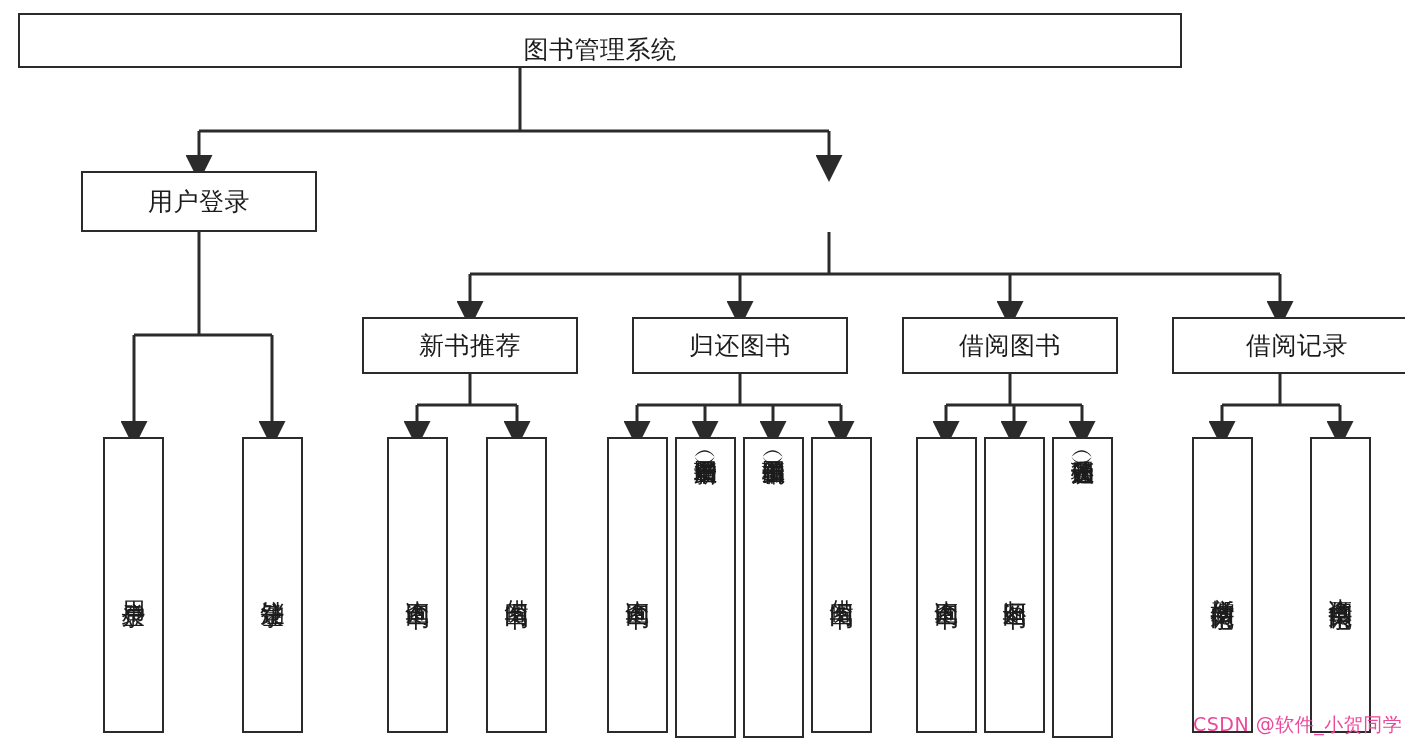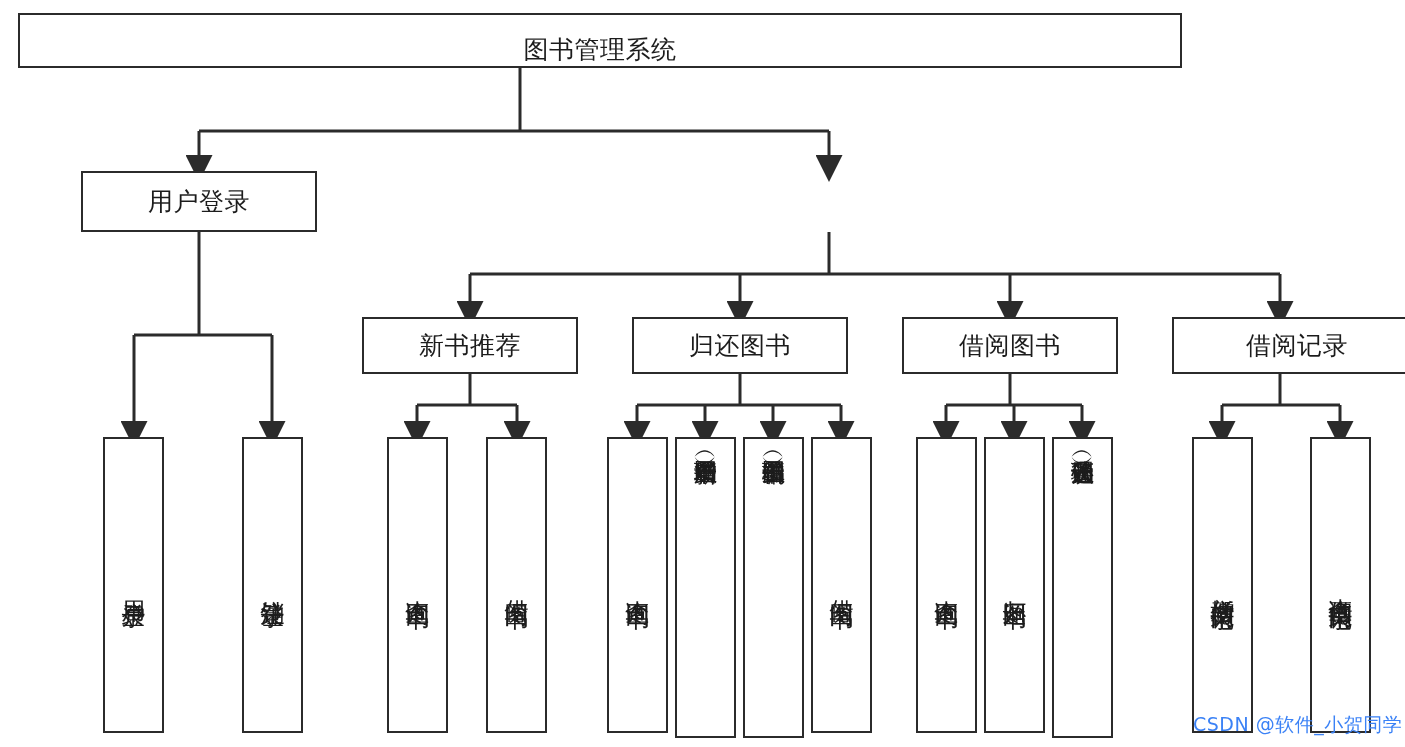--- a/index.html
+++ b/index.html
@@ -57,21 +57,21 @@
   }
   .node.vert .vlabel {
     display: block;
     white-space: nowrap;
   }
   #watermark {
     position: absolute;
     left: 1193px;
     top: 712px;
     font-size: 19px;
-    color: #3b82f6;
+    color: #ec4899;
     letter-spacing: 0.5px;
     white-space: nowrap;
     font-family: "DejaVu Sans", "Liberation Sans", sans-serif;
   }
 </style>
 </head>
 <body>
 
 <div id="canvas">
 

